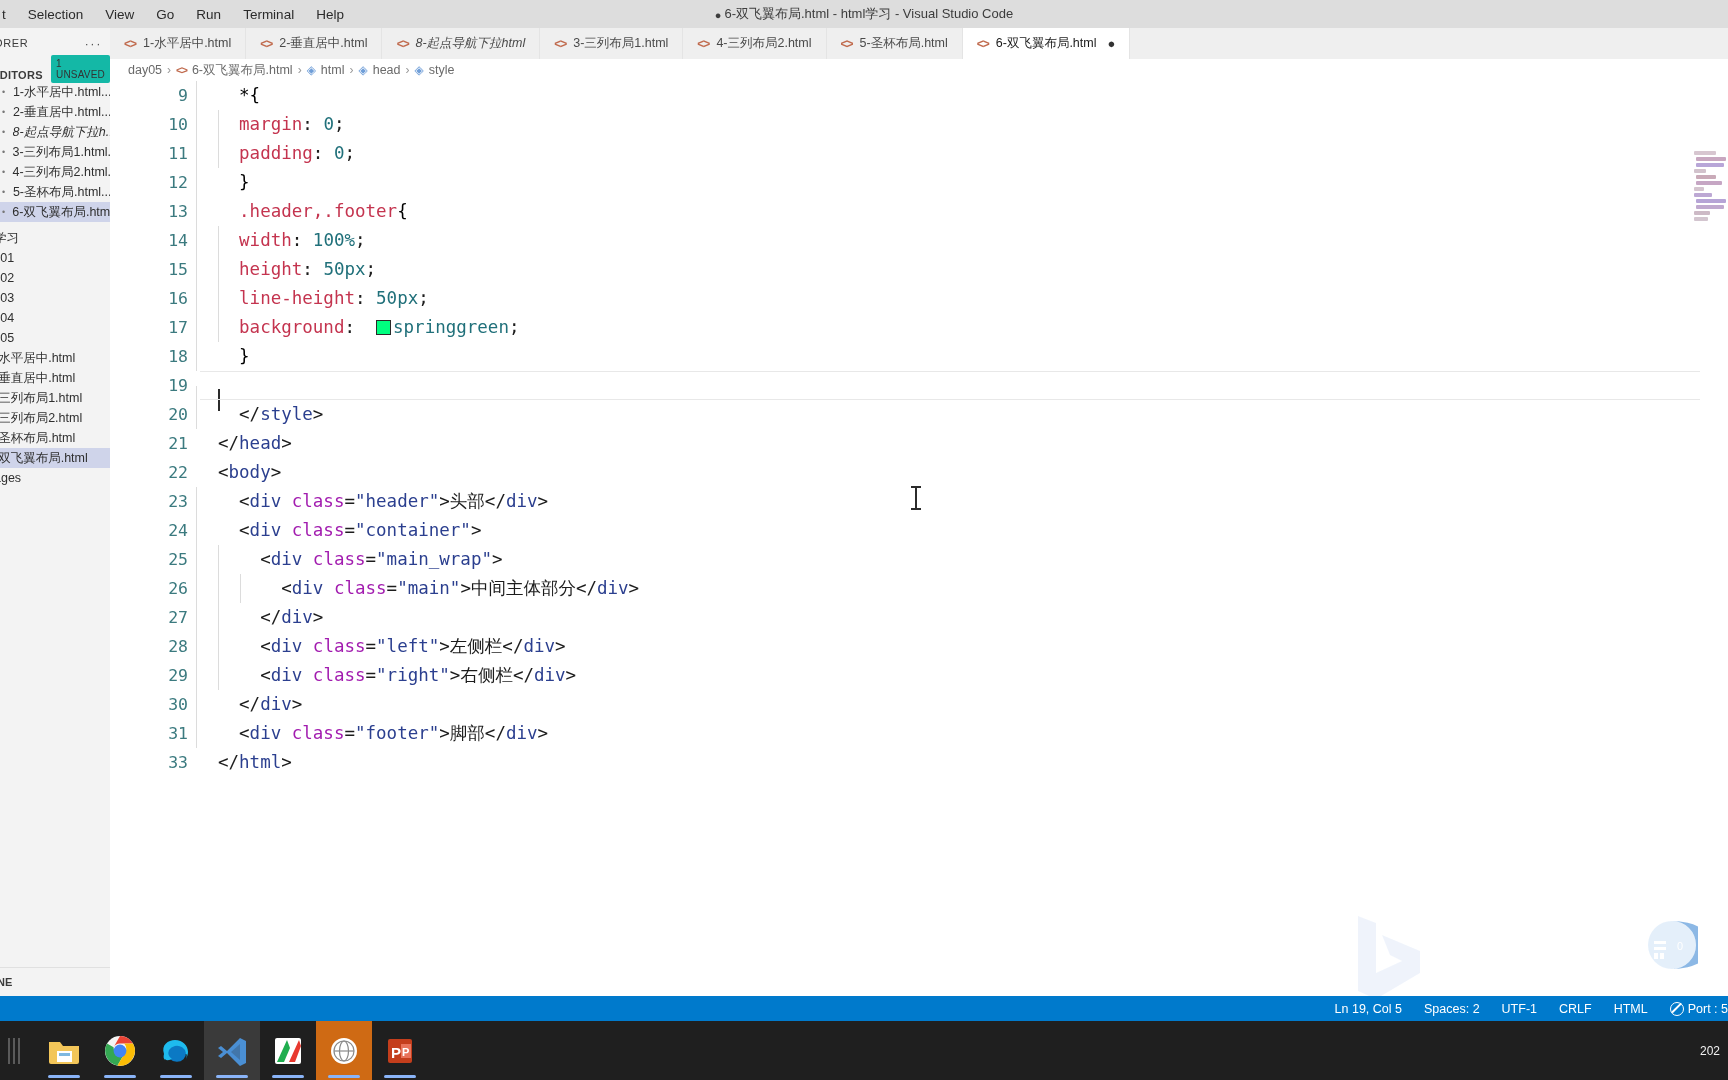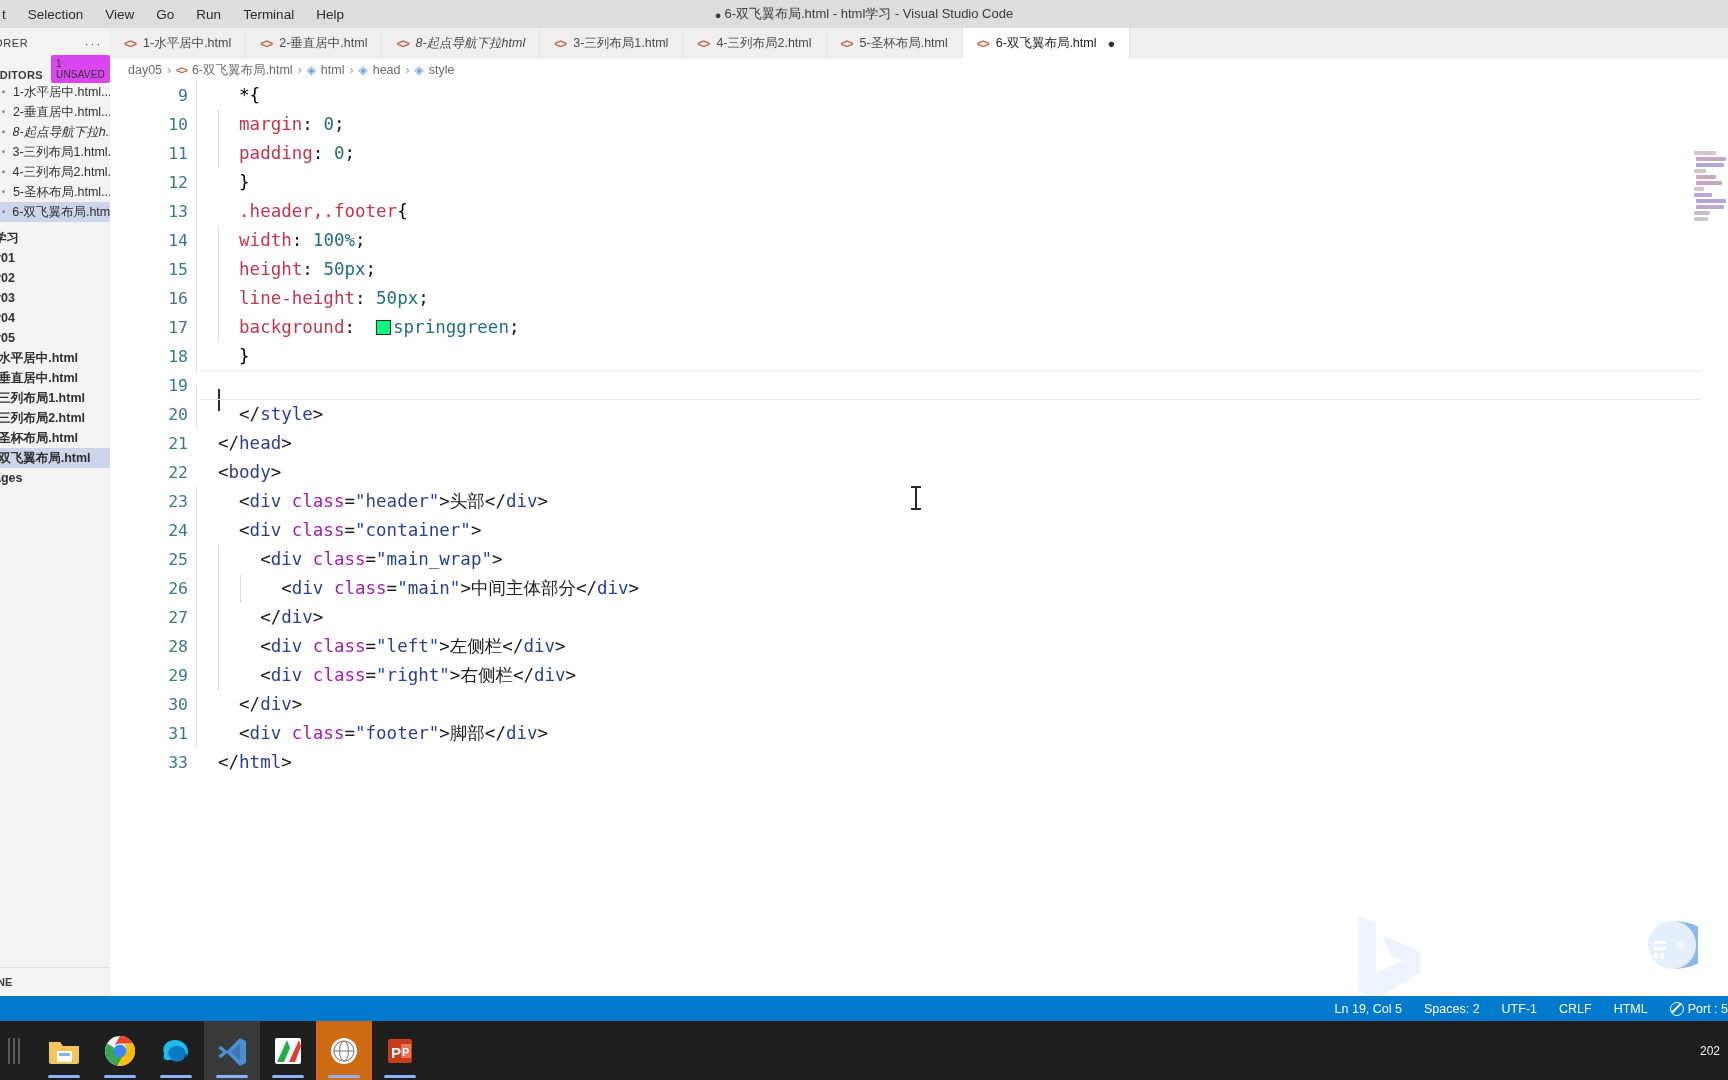--- a/index.html
+++ b/index.html
@@ -38,36 +38,36 @@
     padding:0 8px 0 0;font-size:11px;letter-spacing:.6px;color:#3c3c3c;font-weight:400;
   }
   .sb-title .ttxt{padding-left:0;margin-left:-6px;}
   .sb-title .dots{color:#555;letter-spacing:1.5px;font-size:13px;}
   .sb-section{
     height:22px;display:flex;align-items:center;gap:6px;
     font-size:11px;font-weight:bold;color:#3b3b3b;letter-spacing:.3px;
   }
   .sb-section .sect-label{margin-left:-8px;}
   .badge{
-    background:#d946ef;color:#333;font-weight:400;font-size:10px;
+    background:#14b8a6;color:#333;font-weight:400;font-size:10px;
     padding:3px 5px;border-radius:2px;letter-spacing:.2px;
   }
   .oe-list{padding-top:2px;}
   .oe-row{
     height:20px;display:flex;align-items:center;gap:4px;
     font-size:12.5px;color:#2f2f2f;padding-left:2px;white-space:nowrap;
   }
   .oe-row.sel{background:#cfd4ea;}
   .oe-row .bullet{font-size:9px;color:#777;width:7px;}
   .oe-row .nm{overflow:hidden;text-overflow:clip;}
   .oe-row.ital .nm{font-style:italic;}
   .tree{padding-top:6px;}
   .tree-row{
     height:20px;display:flex;align-items:center;font-size:12.5px;color:#2f2f2f;
-    white-space:nowrap;padding-left:0;font-weight:bold;
+    white-space:nowrap;padding-left:0;
   }
   .tree-row.sel{background:#cfd4ea;}
   .tree-row .nm{margin-left:-6px;}
   .sb-bottom{
     position:absolute;left:0;bottom:0;width:110px;height:28px;
     border-top:1px solid #e0e0e0;display:flex;align-items:center;
     font-size:11px;font-weight:bold;color:#3b3b3b;
   }
   .sb-bottom .t{margin-left:-6px;}
 

